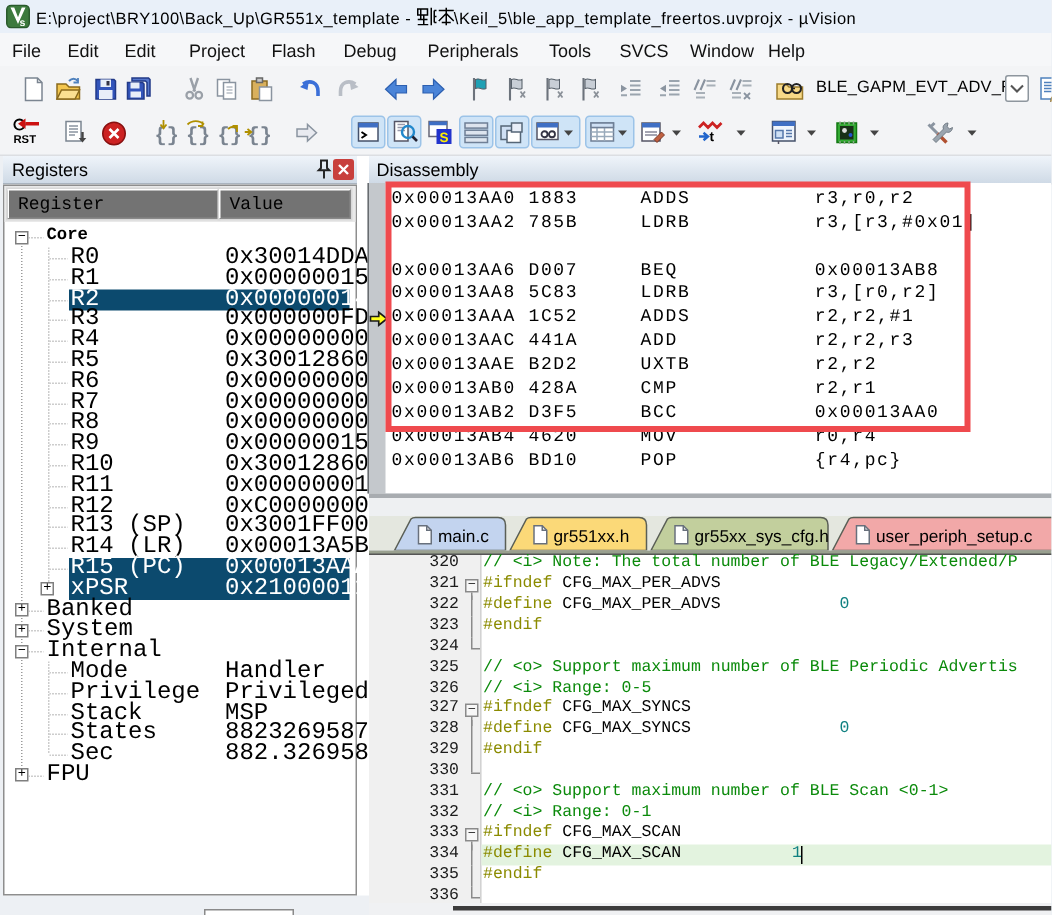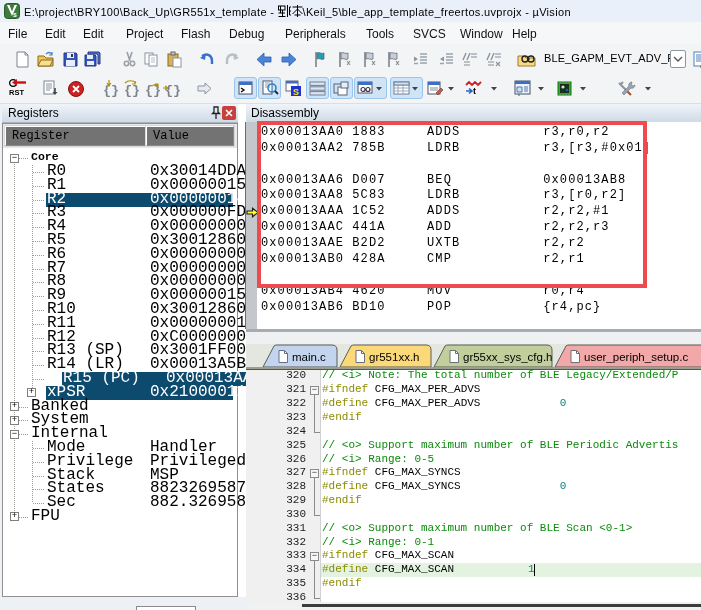--- a/index.html
+++ b/index.html
@@ -378,21 +378,21 @@
     <div class="abs doth" style="left:33px;top:337.5px;width:12px"></div>
     <div class="abs trow" style="left:47px;top:330.6px;">R12</div>
     <div class="abs trow" style="left:150px;top:330.6px">0xC0000000</div>
     <div class="abs doth" style="left:33px;top:351.3px;width:12px"></div>
     <div class="abs trow" style="left:47px;top:344.4px;">R13 (SP)</div>
     <div class="abs trow" style="left:150px;top:344.4px">0x3001FF00</div>
     <div class="abs doth" style="left:33px;top:365.1px;width:12px"></div>
     <div class="abs trow" style="left:47px;top:358.2px;">R14 (LR)</div>
     <div class="abs trow" style="left:150px;top:358.2px">0x00013A5B</div>
     <div class="abs doth" style="left:33px;top:378.9px;width:12px"></div>
-    <div class="abs trow tsel" style="left:62px;top:372.0px;width:187px;padding-left:1px"><span>R15 (PC)</span><span class="tval" style="left:104px">0x00013AAA</span></div>
+    <div class="abs trow tsel" style="left:46px;top:372.0px;width:187px;padding-left:1px"><span>R15 (PC)</span><span class="tval" style="left:104px">0x00013AAA</span></div>
     <div class="abs ebox" style="left:27px;top:388.2px">+</div>
     <div class="abs trow tsel" style="left:46px;top:385.8px;width:187px;padding-left:1px"><span>xPSR</span><span class="tval" style="left:104px">0x21000011</span></div>
     <div class="abs doth" style="left:19px;top:406.5px;width:10px"></div>
     <div class="abs ebox" style="left:10px;top:402.0px">+</div>
     <div class="abs trow" style="left:31px;top:399.6px;">Banked</div>
     <div class="abs doth" style="left:19px;top:420.3px;width:10px"></div>
     <div class="abs ebox" style="left:10px;top:415.8px">+</div>
     <div class="abs trow" style="left:31px;top:413.4px;">System</div>
     <div class="abs doth" style="left:19px;top:434.1px;width:10px"></div>
     <div class="abs ebox" style="left:10px;top:429.6px">−</div>
@@ -421,20 +421,21 @@
     <div class="abs" id="dis"></div>
     <div class="abs" id="disgut"></div>
     <div class="dline abs" style="top:124.8px">0x00013AA0 1883     ADDS          r3,r0,r2</div>
     <div class="dline abs" style="top:140.7px">0x00013AA2 785B     LDRB          r3,[r3,#0x01]</div>
     <div class="dline abs" style="top:172.5px">0x00013AA6 D007     BEQ           0x00013AB8</div>
     <div class="dline abs" style="top:188.4px">0x00013AA8 5C83     LDRB          r3,[r0,r2]</div>
     <div class="dline abs" style="top:204.3px">0x00013AAA 1C52     ADDS          r2,r2,#1</div>
     <div class="dline abs" style="top:220.2px">0x00013AAC 441A     ADD           r2,r2,r3</div>
     <div class="dline abs" style="top:236.1px">0x00013AAE B2D2     UXTB          r2,r2</div>
     <div class="dline abs" style="top:252.0px">0x00013AB0 428A     CMP           r2,r1</div>
+    <div class="dline abs" style="top:267.9px">0x00013AB2 D3F5     BCC           0x00013AA0</div>
     <div class="dline abs" style="top:283.8px">0x00013AB4 4620     MOV           r0,r4</div>
     <div class="dline abs" style="top:299.7px">0x00013AB6 BD10     POP           {r4,pc}</div>
     <svg class="abs" style="left:246px;top:206.8px" width="13" height="11" viewBox="0 0 13 11">
       <path d="M1 4h5.5V1.2L12 5.5 6.5 9.8V7H1z" fill="#ffff1e" stroke="#1a1a1a" stroke-width="1.1"></path>
     </svg>
     <div class="abs" id="redbox"></div>
     <div class="abs" style="left:246px;top:329px;width:455px;height:3px;background:#a8acb0"></div>
     <div class="abs" style="left:246px;top:332px;width:455px;height:12px;background:#eef0f2"></div>
     <svg class="abs" style="left:246px;top:344px" width="455" height="23" viewBox="0 0 455 23">
       <rect x="0" y="0" width="455" height="23" fill="#e4e7df"></rect>

